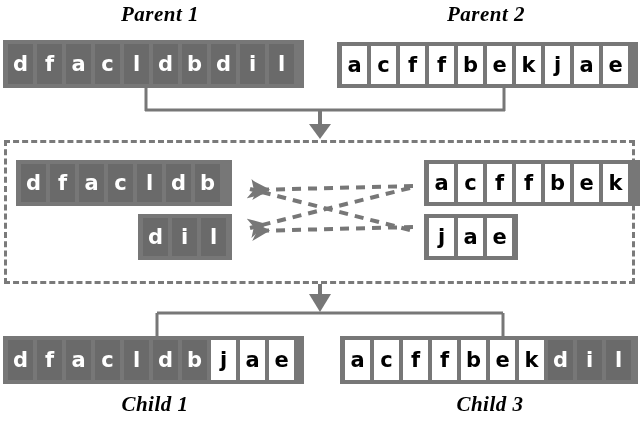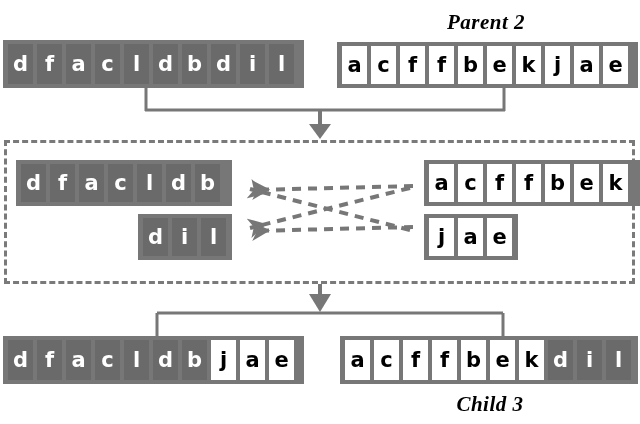--- a/index.html
+++ b/index.html
@@ -79,21 +79,22 @@
     left: 0; top: 0;
     width: 640px; height: 424px;
     pointer-events: none;
   }
 </style>
 </head>
 <body>
 
 <div id="stage">
 
-  <div class="caption abs" style="left:426px; top:2px; width:120px;margin-top:8px;">Parent 2</div>
+  <div class="caption abs" style="left:100px; top:2px; width:120px;">Parent 1</div>
+  <div class="caption abs" style="left:426px; top:2px; width:120px;">Parent 2</div>
 
   <div class="strip" id="strip-parent1" style="left:3px; top:40px; width:301px; height:48px;">
       <div class="cell gray" style="width: 25px;">d</div>
       <div class="cell gray" style="width: 25px;">f</div>
       <div class="cell gray" style="width: 25px;">a</div>
       <div class="cell gray" style="width: 25px;">c</div>
       <div class="cell gray" style="width: 25px;">l</div>
       <div class="cell gray" style="width: 25px;">d</div>
       <div class="cell gray" style="width: 25px;">b</div>
       <div class="cell gray" style="width: 25px;">d</div>
@@ -167,20 +168,21 @@
       <div class="cell white" style="width: 25px;">f</div>
       <div class="cell white" style="width: 25px;">f</div>
       <div class="cell white" style="width: 25px;">b</div>
       <div class="cell white" style="width: 25px;">e</div>
       <div class="cell white" style="width: 25px;">k</div>
       <div class="cell gray" style="width: 25px;">d</div>
       <div class="cell gray" style="width: 25px;">i</div>
       <div class="cell gray" style="width: 25px;">l</div>
     </div>
 
+  <div class="caption abs" style="left:95px; top:392px; width:120px;">Child 1</div>
   <div class="caption abs" style="left:430px; top:392px; width:120px;">Child 3</div>
 
   <svg id="wires" viewBox="0 0 640 424">
     <defs>
       <marker id="mk-down" markerWidth="14" markerHeight="12" refX="7" refY="11" orient="auto" markerUnits="userSpaceOnUse">
         <path d="M0,0 L14,0 L7,12 Z" fill="#777777"></path>
       </marker>
       <marker id="mk-left" markerWidth="18" markerHeight="20" refX="17" refY="10" orient="auto" markerUnits="userSpaceOnUse">
         <path d="M18,0 L0,10 L18,20 L13,10 Z" fill="#777777"></path>
       </marker>

